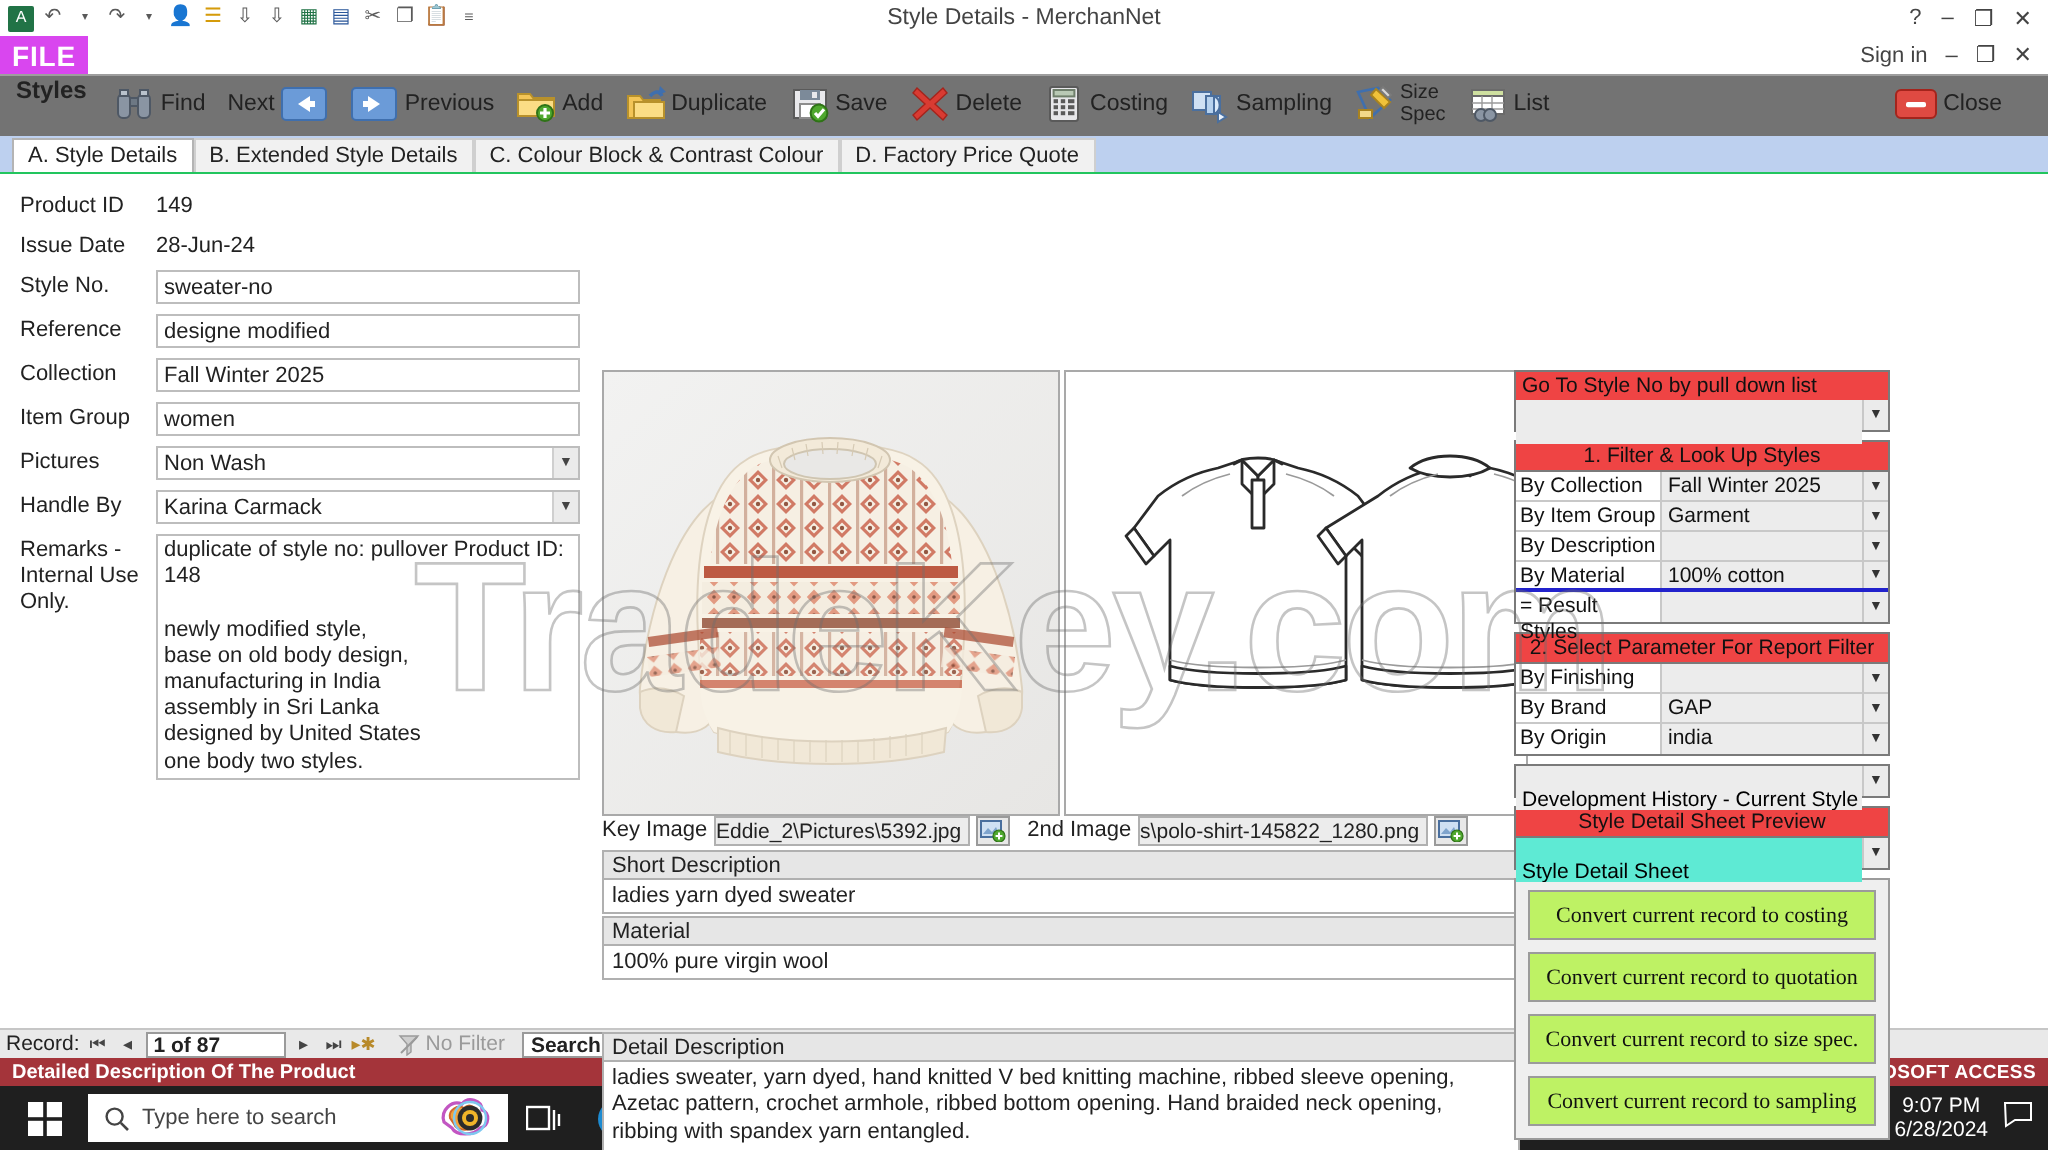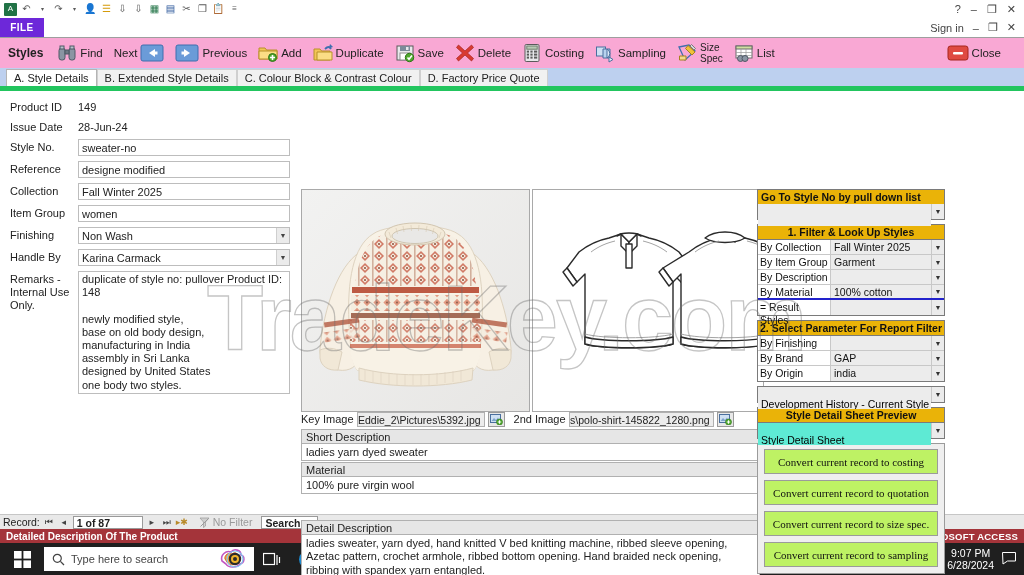--- a/index.html
+++ b/index.html
@@ -36,32 +36,32 @@
     padding-right:8px; font-size:11px; color:#444; z-index:2;
   }
   .win-ctrl span { cursor:default; }
 
   
   .file-row {
     height:20px; display:flex; align-items:stretch; position:relative;
     background:#ffffff; border-bottom:1px solid #9e9e9e;
   }
   .file-tab {
-    background:#6d28d9; color:#fff; font-size:10px; font-weight:600;
+    background:#d946ef; color:#fff; font-size:14px; font-weight:600;
     width:44px; display:flex; align-items:center; justify-content:center;
     letter-spacing:.4px;
   }
   .signin-area {
     margin-left:auto; display:flex; align-items:center; gap:9px;
     padding-right:8px; font-size:11px; color:#444;
   }
 
   
   .ribbon {
-    height:30px; background:#f9a8d4; display:flex; align-items:center;
+    height:30px; background:#737373; display:flex; 
     padding-left:6px; gap:1px; border-bottom:0;
   }
   .rb-label {
     font-size:12px; font-weight:bold; color:#222; padding:0 8px 0 2px;
   }
   .rb-btn {
     display:flex; align-items:center; gap:3px; padding:1px 5px;
     font-size:11.5px; color:#222; cursor:pointer; height:28px;
     white-space:nowrap;
   }
@@ -78,21 +78,21 @@
   .tab {
     background:#f1f1f1; border:1px solid #cfcfcf; border-bottom:none;
     padding:2px 7px 2px 7px; height:17px; color:#222; cursor:pointer;
     display:flex; align-items:center; margin-right:0px;
   }
   .tab.active { background:#ffffff; border-color:#b4b4b4; font-weight:normal; }
 
   
   .work {
     position:relative; height:411px; background:#ffffff;
-    border-top:5px solid #22c55e;
+    border-top:1px solid #22c55e;
   }
   .watermark {
     position:absolute; left:0; top:0; width:1024px; height:411px;
     pointer-events:none; z-index:40;
     display:flex; align-items:center; justify-content:center;
   }
   .watermark span {
     font-size:92px; font-weight:bold; color:transparent;
     -webkit-text-stroke:1.3px rgba(110,110,110,.40);
     letter-spacing:-2px;
@@ -163,21 +163,21 @@
   }
 
   
   .rightpanel {
     position:absolute; left:757px; top:98px; width:188px; z-index:30;
     font-size:10.5px;
   }
   .rp-box { border:1px solid #7a7a7a; background:#fff; margin-bottom:4px; }
   .rp-title {
     text-align:center; font-size:10.5px; color:#111; padding:1px 0;
-    background:#eab308; border-bottom:1px solid #7a7a7a;font-weight:bold;
+    background:#ef4444; border-bottom:1px solid #7a7a7a;
   }
   .rp-title.plain { border-bottom:none; }
   .rp-row { display:flex; height:15px; align-items:stretch; border-bottom:1px solid #c8c8c8;}
   .rp-row:last-child { border-bottom:none; }
   .rp-row .k {
     width:72px; flex:0 0 72px; padding:1px 2px; color:#111; font-size:10.5px;
     line-height:13px; background:#fff;
   }
   .rp-row .v {
     flex:1; background:#ececec; border-left:1px solid #c8c8c8; padding:1px 3px;
@@ -277,20 +277,21 @@
     <span class="qat-ic amber">☰</span>
     <span class="qat-ic">⇩</span>
     <span class="qat-ic">⇩</span>
     <span class="qat-ic green">▦</span>
     <span class="qat-ic blue">▤</span>
     <span class="qat-ic">✂</span>
     <span class="qat-ic">❐</span>
     <span class="qat-ic">📋</span>
     <span class="qat-ic" style="font-size:8px">≡</span>
   </div>
+  <div class="win-title">Style Details - MerchanNet</div>
   <div class="win-ctrl">
     <span>?</span>
     <span>–</span>
     <span>❐</span>
     <span>✕</span>
   </div>
 </div>
 
 <div class="file-row">
   <div class="file-tab">FILE</div>
@@ -494,21 +495,21 @@
       <div class="flabel">Collection</div>
       <div class="finput">Fall Winter 2025</div>
     </div>
 
     <div class="frow">
       <div class="flabel">Item Group</div>
       <div class="finput">women</div>
     </div>
 
     <div class="frow">
-      <div class="flabel">Finishing</div>
+      <div class="flabel">Pictures</div>
       <div class="fcombo">
         <div class="txt">Non Wash</div>
         <div class="arw">▼</div>
       </div>
     </div>
 
     <div class="frow">
       <div class="flabel">Handle By</div>
       <div class="fcombo">
         <div class="txt">Karina Carmack</div>

